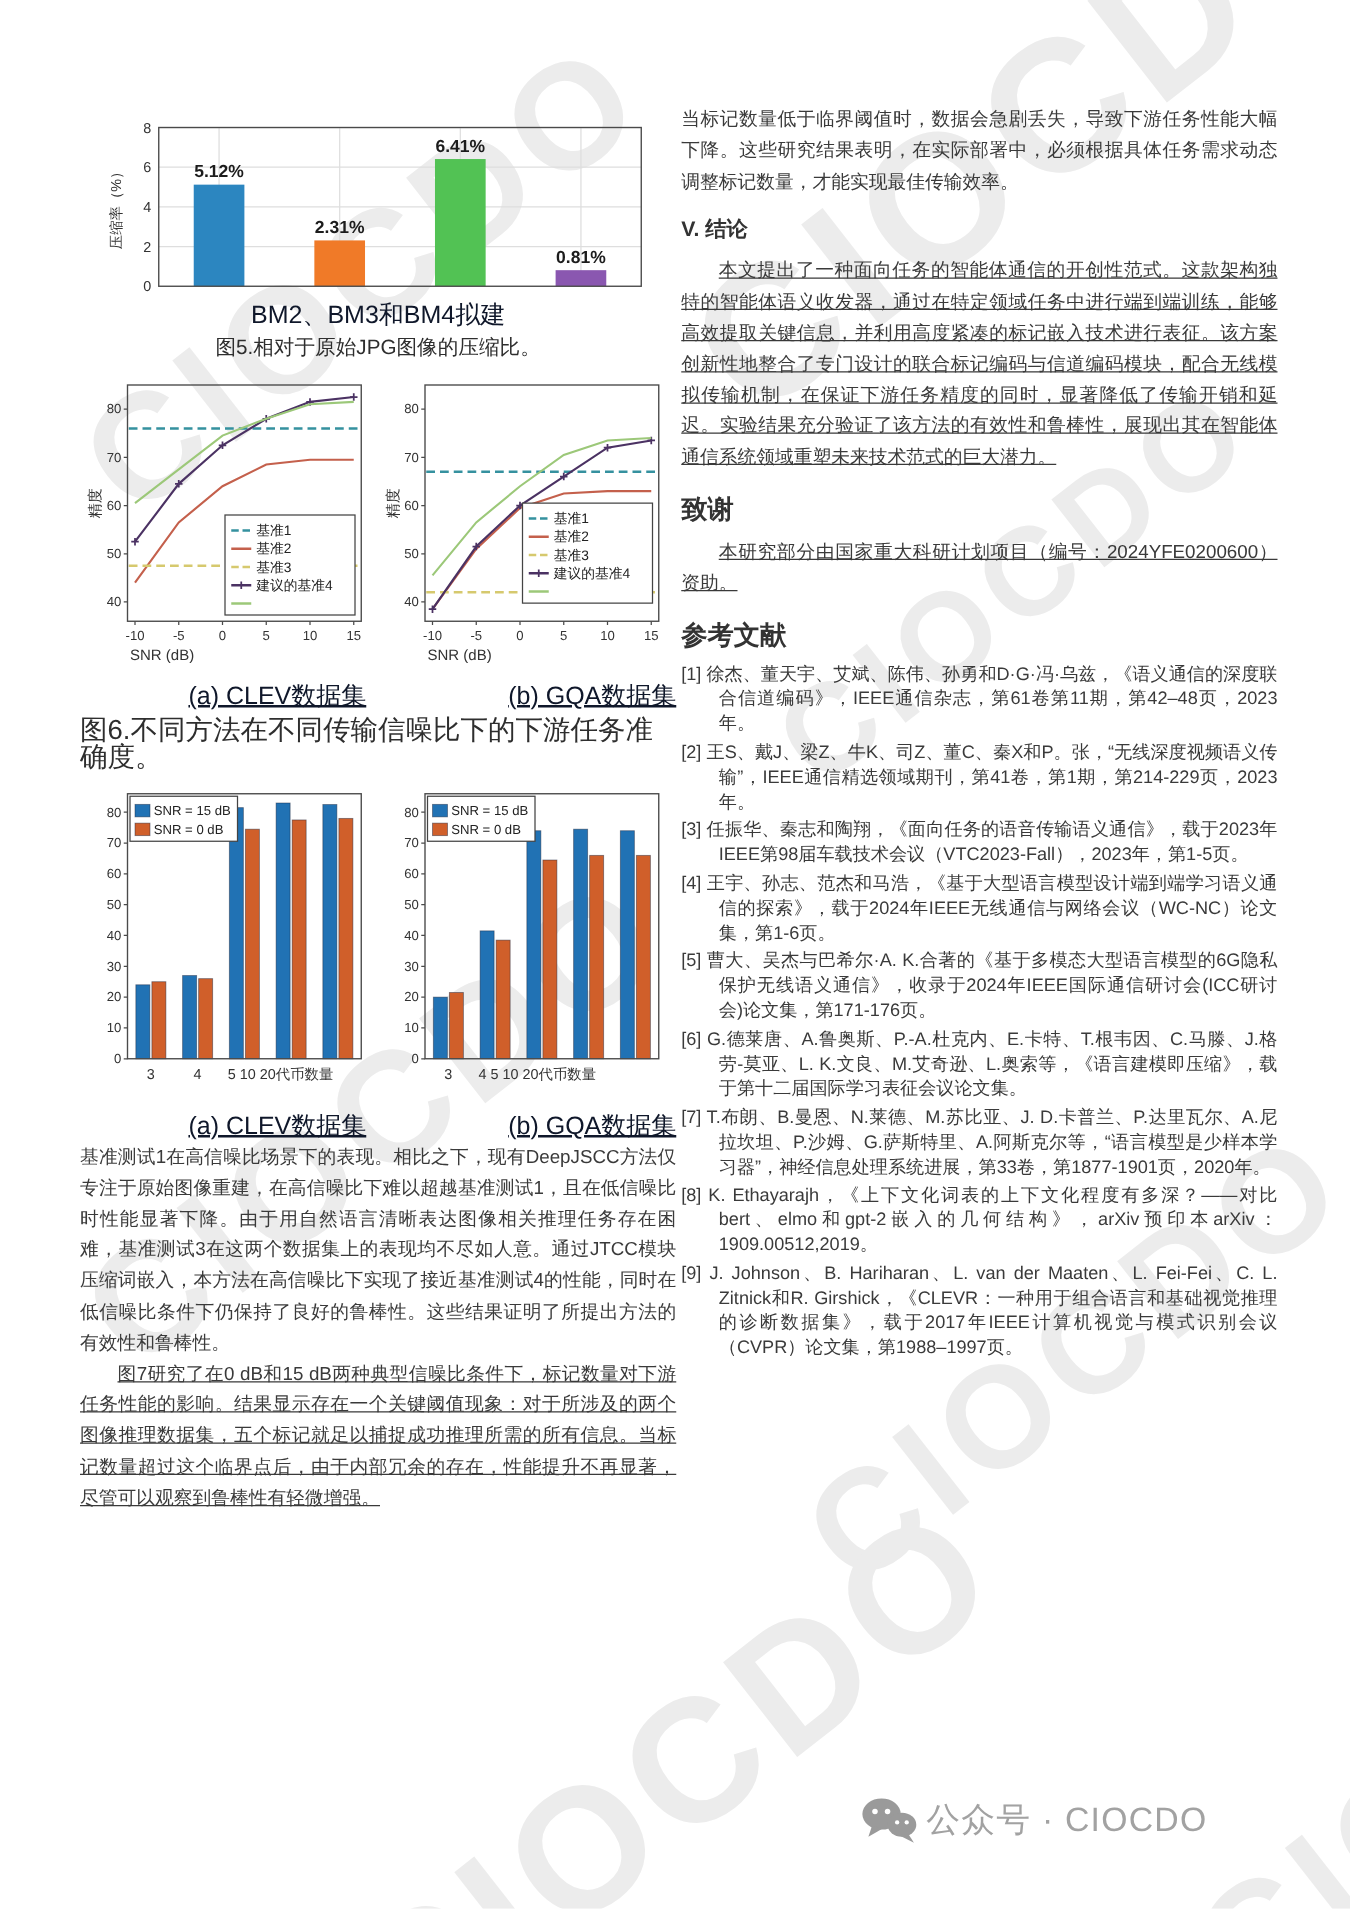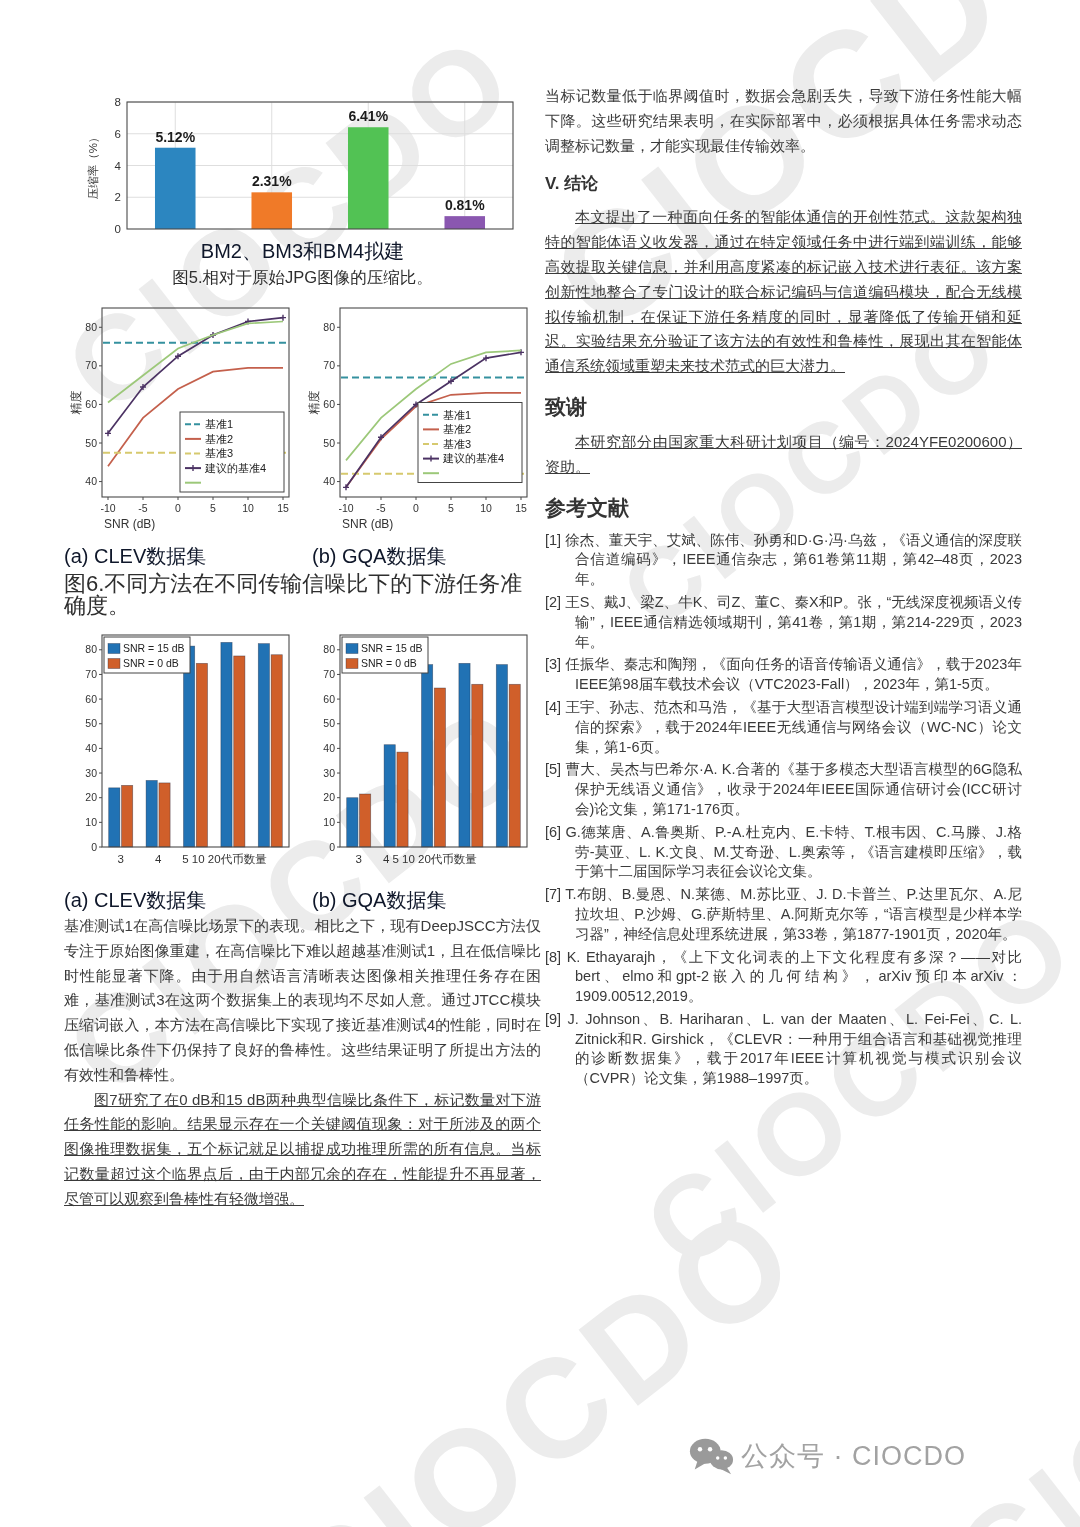--- a/index.html
+++ b/index.html
@@ -11,21 +11,21 @@
   .col-left{left:64px;top:86px;width:477px;}
   .col-right{left:545px;top:84px;width:477px;}
   p.body{font-size:15px;line-height:24.8px;text-align:justify;margin:0;color:#3a3a3a;}
   p.indent{text-indent:2em;text-decoration:underline;}
   .fig{text-align:center;margin:0;}
   .fig svg{display:block;margin:0 auto;}
   .fig-sub{font-size:20px;color:#0f172a;margin-top:2px;}
   .fig-cap-center{font-size:16.5px;color:#2e2e2e;text-align:center;margin:2px 0 10px;}
   .fig-cap-left{font-size:22px;color:#2e2e2e;text-align:left;margin:3px 0 10px;line-height:22px;}
   .panel-row{display:flex;justify-content:space-between;}
-  .panel-cell{width:229px;text-align:left;}
+  .panel-cell{width:229px;text-align:right;text-decoration:underline;}
   .heading{font-size:17px;font-weight:600;color:#333;margin:14px 0 10px;}
   .heading-sm{text-align:left;font-size:21px;font-weight:700;color:#333;margin:14px 0 9px;}
   ol.refs{margin:4px 0 0;padding:0;list-style:none;font-size:14.5px;line-height:19.8px;color:#3a3a3a;}
   ol.refs li{padding-left:30px;text-indent:-30px;margin-bottom:3px;text-align:justify;}
   .footer{position:absolute;left:688px;top:1436px;z-index:1;display:flex;align-items:center;gap:7px;
           color:#a2a2a2;font-size:27px;letter-spacing:1px;}
   .footer .lbl{color:#a2a2a2;}
 </style>
 </head>
 <body>

